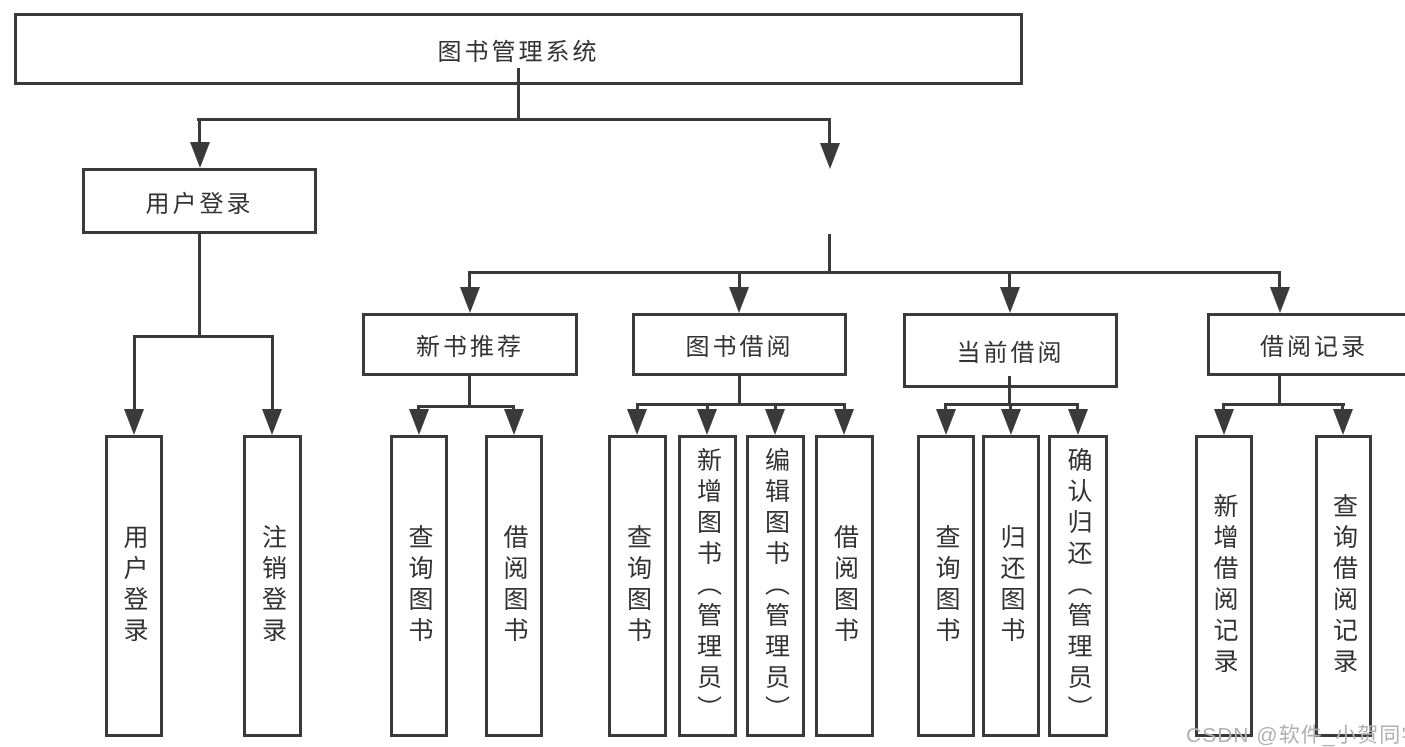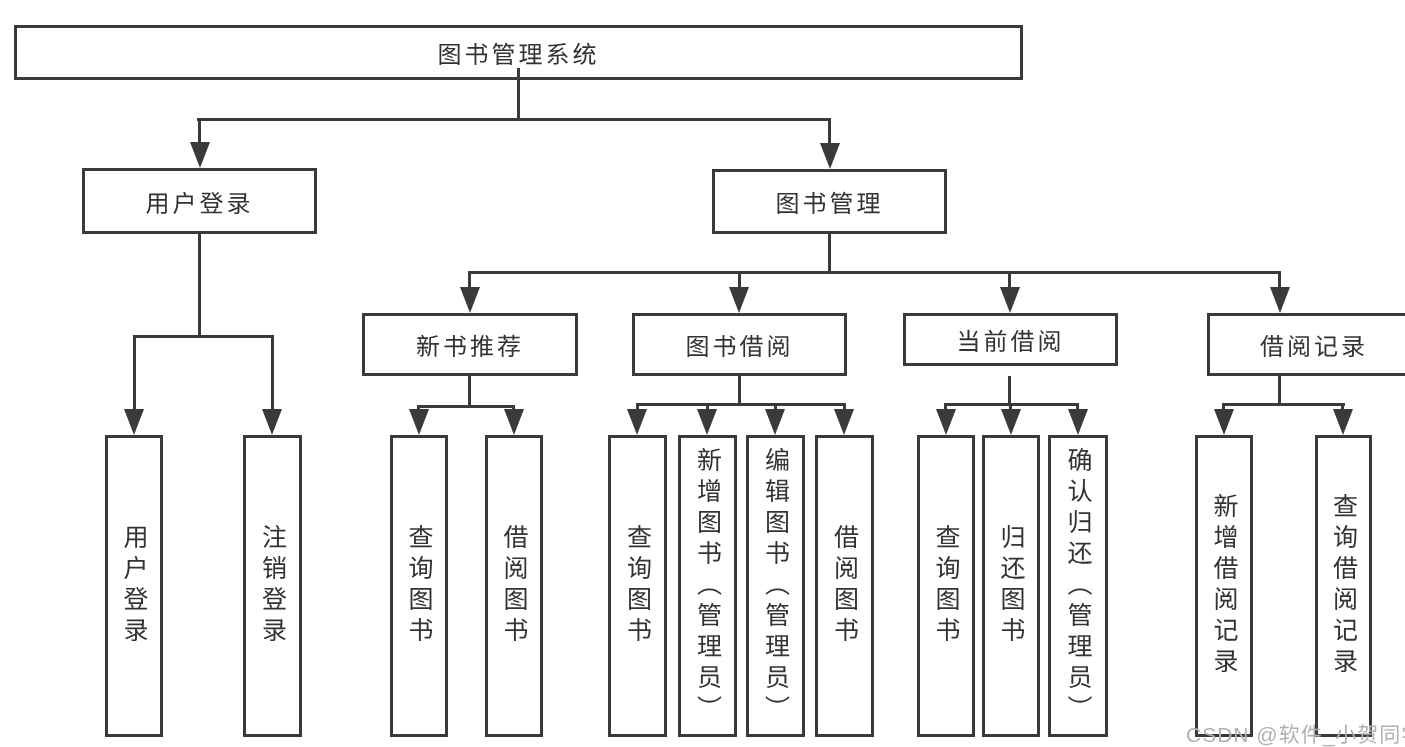--- a/index.html
+++ b/index.html
@@ -36,36 +36,33 @@
   .watermark{
     position:absolute;left:1186px;top:718px;z-index:10;
     font-size:21px;letter-spacing:1px;color:var(--watermark);white-space:nowrap;
   }
 </style>
 </head>
 <body>
 
 <div class="canvas">
 
-  <div class="box" style="left:14px;top:13px;width:1009px;height:55px;margin-top:12px;">
+  <div class="box" style="left:14px;top:13px;width:1009px;height:72px;">
     <span class="hlabel">图书管理系统</span>
   </div>
 
   <div class="vl" style="left:517px;top:68px;height:52px;"></div>
   <div class="hl" style="left:197px;top:118px;width:634px;"></div>
   <div class="vl" style="left:198px;top:118px;height:28px;"></div>
   <div class="ar" style="left:190px;top:142px;"></div>
   <div class="vl" style="left:828px;top:118px;height:28px;"></div>
   <div class="ar" style="left:820px;top:143px;"></div>
 
   <div class="box" style="left:82px;top:168px;width:235px;height:66px;">
     <span class="hlabel">用户登录</span>
-  </div>
-  <div class="box" style="left:712px;top:169px;width:235px;height:65px;">
-    <span class="hlabel">图书管理</span>
   </div>
 
   <div class="vl" style="left:198px;top:234px;height:103px;"></div>
   <div class="hl" style="left:133px;top:335px;width:141px;"></div>
   <div class="vl" style="left:133px;top:335px;height:76px;"></div>
   <div class="ar" style="left:124px;top:409px;"></div>
   <div class="vl" style="left:271px;top:335px;height:76px;"></div>
   <div class="ar" style="left:262px;top:409px;"></div>
 
   <div class="vl" style="left:828px;top:234px;height:39px;"></div>
@@ -78,21 +75,21 @@
   <div class="ar" style="left:1000px;top:287px;"></div>
   <div class="vl" style="left:1278px;top:271px;height:18px;"></div>
   <div class="ar" style="left:1270px;top:287px;"></div>
 
   <div class="box" style="left:362px;top:313px;width:216px;height:63px;">
     <span class="hlabel">新书推荐</span>
   </div>
   <div class="box" style="left:632px;top:313px;width:215px;height:63px;">
     <span class="hlabel">图书借阅</span>
   </div>
-  <div class="box" style="left:903px;top:313px;width:215px;height:53px;">
+  <div class="box" style="left:903px;top:313px;width:215px;height:75px;">
     <span class="hlabel">当前借阅</span>
   </div>
   <div class="box" style="left:1173px;top:313px;width:214px;height:63px;margin-left:34px;">
     <span class="hlabel">借阅记录</span>
   </div>
 
   <div class="vl" style="left:468px;top:376px;height:31px;"></div>
   <div class="hl" style="left:417px;top:405px;width:98px;"></div>
   <div class="vl" style="left:417px;top:405px;height:8px;"></div>
   <div class="ar" style="left:409px;top:409px;"></div>

